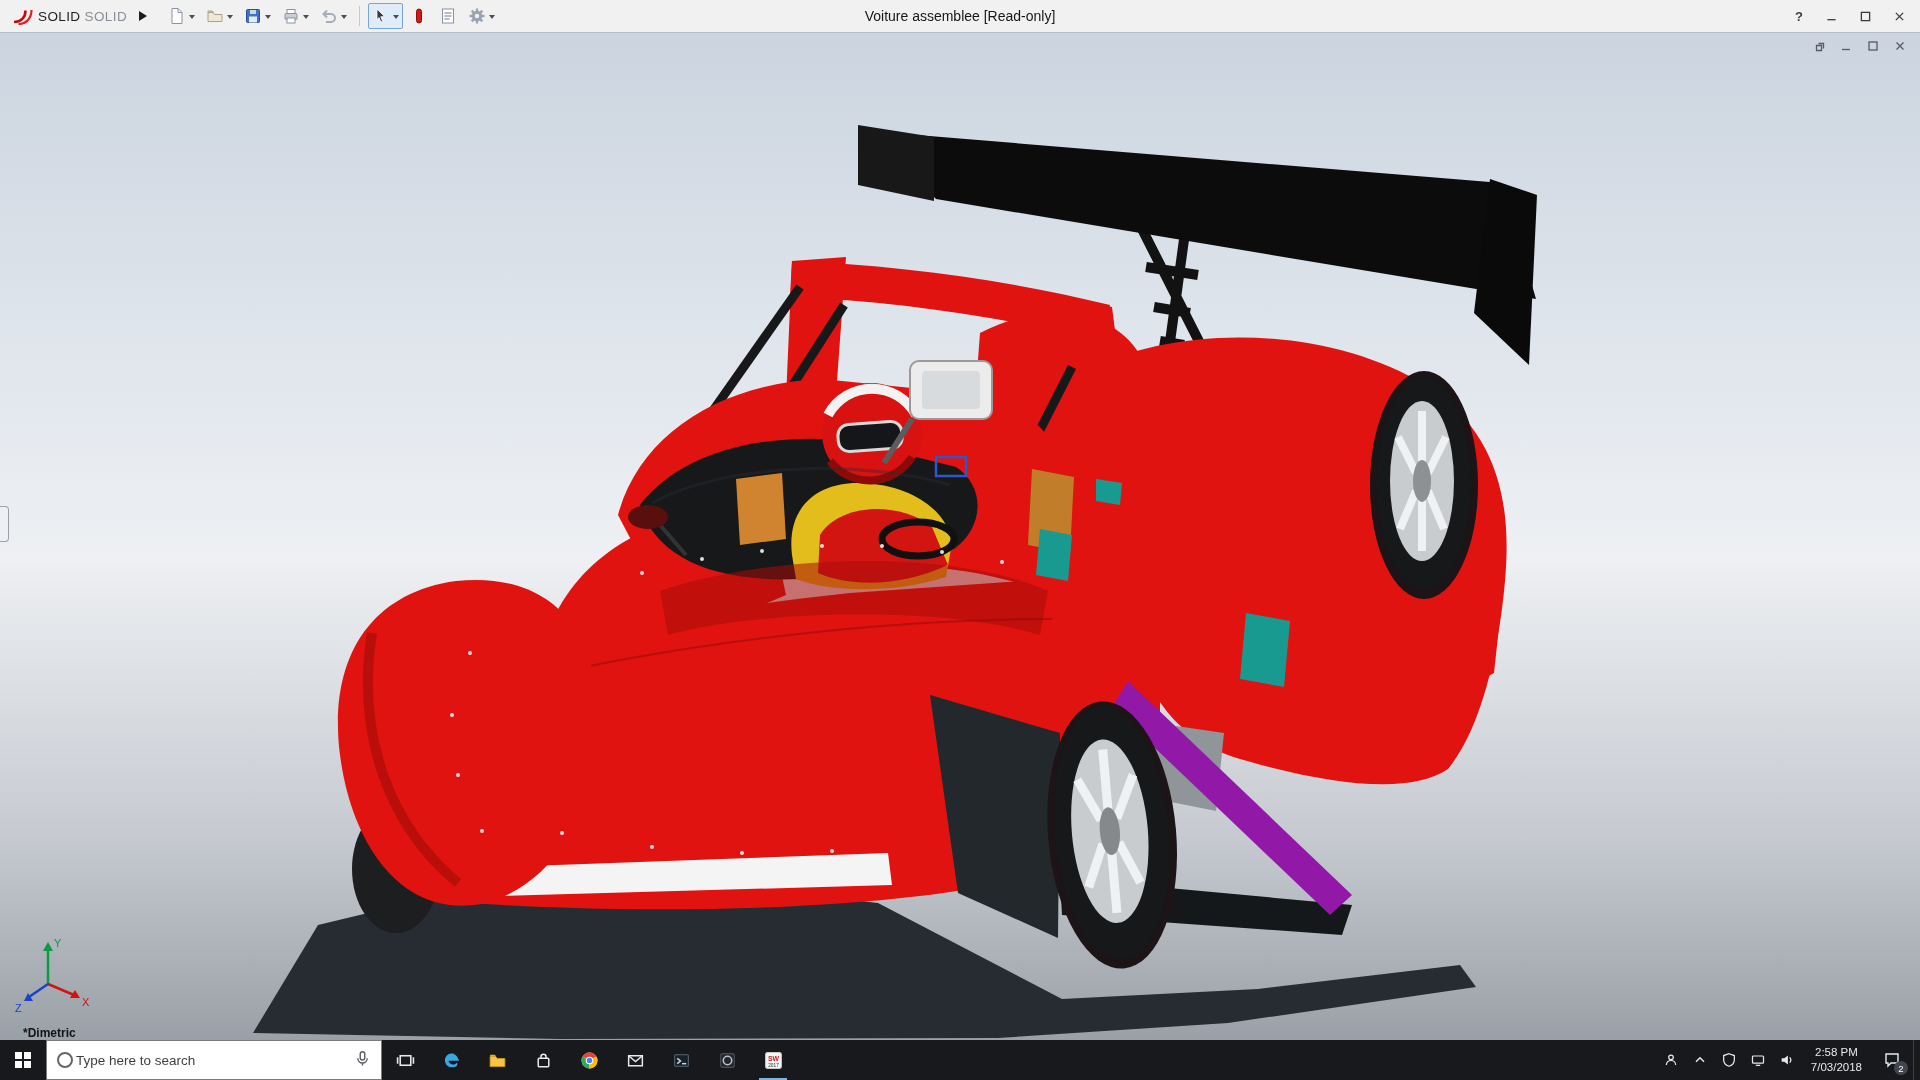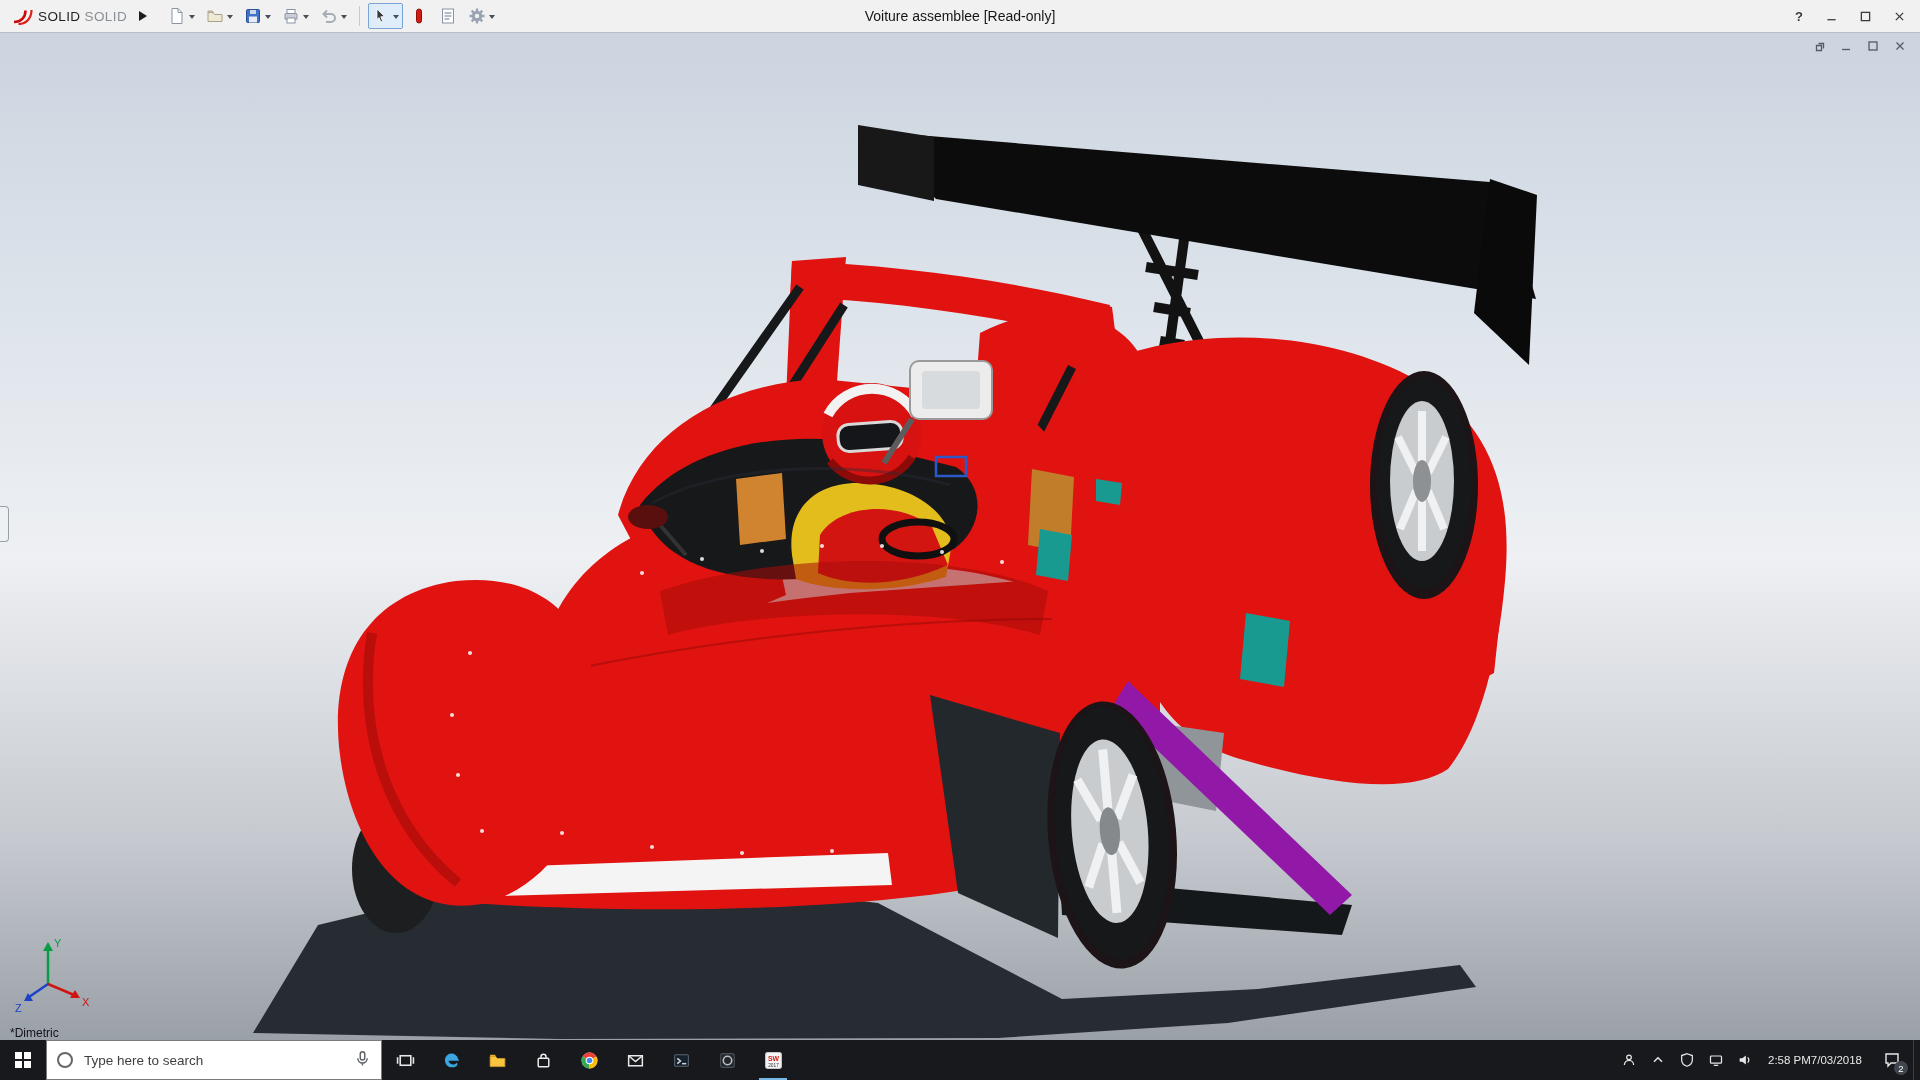--- a/index.html
+++ b/index.html
@@ -36,39 +36,39 @@
 
   
   #viewport{position:absolute;top:33px;left:0;right:0;bottom:40px;overflow:hidden;
     background:linear-gradient(180deg,var(--viewport-top) 0%,#dfe5ec 30%,var(--viewport-mid) 52%,#c6cad0 80%,var(--viewport-bottom) 100%)}
   #carsvg{position:absolute;inset:0;width:100%;height:100%}
   .doc-controls{position:absolute;top:5px;right:10px;display:flex;gap:7px}
   .doc-btn{width:20px;height:16px;display:flex;align-items:center;justify-content:center}
   .doc-btn svg{width:12px;height:12px;stroke:#565b62;stroke-width:1.3;fill:none}
   .panel-tab{position:absolute;left:0;top:47%;width:9px;height:36px;background:#eef1f4;border:1px solid #9aa0a8;border-left:none;border-radius:0 4px 4px 0}
   .triad{position:absolute;left:14px;bottom:24px;width:84px;height:84px}
-  .orientation{position:absolute;left:10px;bottom:0;font-size:12px;font-weight:normal;color:#121318;line-height:13px}
+  .orientation{position:absolute;left:23px;bottom:0;font-size:12px;font-weight:bold;color:#121318;line-height:13px}
 
   
   #taskbar{position:absolute;left:0;right:0;bottom:0;height:40px;background:var(--taskbar-bg);
     display:flex;align-items:stretch;color:#e8e8e8}
   .tb-item{width:46px;display:flex;align-items:center;justify-content:center;position:relative;flex:0 0 auto}
   .tb-item svg{width:19px;height:19px}
   .tb-item.active::after{content:"";position:absolute;left:9px;right:9px;bottom:0;height:2.5px;background:#77b7e8}
   .winlogo{display:grid;grid-template-columns:7px 7px;grid-template-rows:7px 7px;gap:1.5px}
   .winlogo span{background:#fff}
-  #searchbox{width:336px;background:#fff;border:1px solid #7b7b7b;display:flex;align-items:center;gap:9px;padding:0 10px;flex:0 0 auto}
+  #searchbox{width:336px;background:#fff;border:1px solid #7b7b7b;display:flex;align-items:center;gap:1px;padding:0 10px;flex:0 0 auto}
   .cortana{width:16px;height:16px;border:2px solid #63666b;border-radius:50%;flex:0 0 auto}
   #searchbox input{border:none;outline:none;flex:1;font-size:13.5px;color:#222;background:transparent;font-family:inherit}
   #searchbox input::placeholder{color:#3f3f3f;opacity:1}
   .mic svg{width:17px;height:17px}
   .tray{margin-left:auto;display:flex;align-items:stretch}
   .tray-icon{width:29px;display:flex;align-items:center;justify-content:center}
   .tray-icon svg{width:16px;height:16px}
-  .clock{display:flex;align-items:center;justify-content:center;font-size:11.5px;line-height:15px;padding:0 9px}
+  .clock{display:flex;flex-direction:column;align-items:center;justify-content:center;font-size:11.5px;line-height:15px;padding:0 9px}
   .action{width:42px;display:flex;align-items:center;justify-content:center;position:relative}
   .action svg{width:18px;height:18px}
   .badge{position:absolute;right:5px;bottom:5px;min-width:14px;height:14px;border-radius:7px;background:#41454d;color:#fff;
     font-size:9.5px;display:flex;align-items:center;justify-content:center;padding:0 2px}
   .show-desktop{width:7px;border-left:1px solid #3c4046}
 </style>
 </head>
 <body>
 
 <div id="screen">

